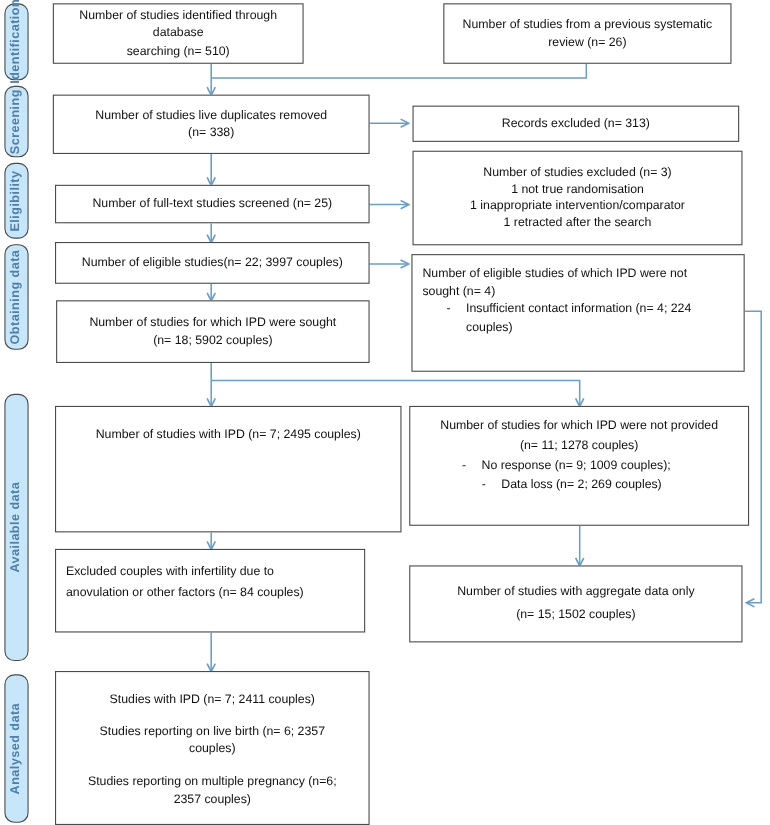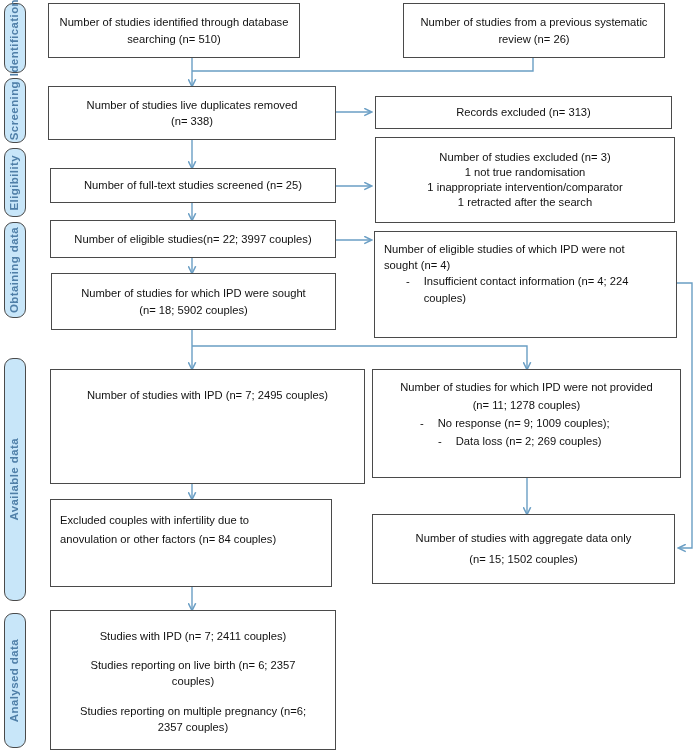--- a/index.html
+++ b/index.html
@@ -123,21 +123,21 @@
   </div>
 
   <div class="band" style="left:4px;top:358px;width:22px;height:243px;">
     <span class="band-label">Available data</span>
   </div>
 
   <div class="band" style="left:4px;top:613px;width:22px;height:135px;">
     <span class="band-label">Analysed data</span>
   </div>
 
-  <div class="node center vcenter" style="left:48px;top:3px;width:252px;height:55px;">
+  <div class="node center vcenter" style="left:48px;top:3px;width:228px;height:55px;">
     <div class="pad" style="padding-top:0;">
       <span class="ln c">Number of studies identified through database</span>
       <span class="ln c">searching (n= 510)</span>
     </div>
   </div>
 
   <div class="node center vcenter" style="left:403px;top:3px;width:262px;height:55px;">
     <div class="pad" style="padding-top:0;">
       <span class="ln c">Number of studies from a previous systematic</span>
       <span class="ln c">review (n= 26)</span>
@@ -213,21 +213,21 @@
         <span class="dash">-</span>
         <span class="btxt ln l">No response (n= 9; 1009 couples);</span>
       </div>
       <div class="bullet" style="padding-left:56px;">
         <span class="dash">-</span>
         <span class="btxt ln l">Data loss (n= 2; 269 couples)</span>
       </div>
     </div>
   </div>
 
-  <div class="node" style="left:50px;top:499px;width:282px;height:88px;">
+  <div class="node" style="left:50px;top:499px;width:282px;height:76px;">
     <div class="pad" style="padding-top:11px;line-height:1.7;">
       <span class="ln l">Excluded couples with infertility due to</span>
       <span class="ln l">anovulation or other factors (n= 84 couples)</span>
     </div>
   </div>
 
   <div class="node center vcenter" style="left:372px;top:514px;width:303px;height:70px;">
     <div class="pad" style="padding-top:0;line-height:1.9;">
       <span class="ln c">Number of studies with aggregate data only</span>
       <span class="ln c">(n= 15; 1502 couples)</span>

